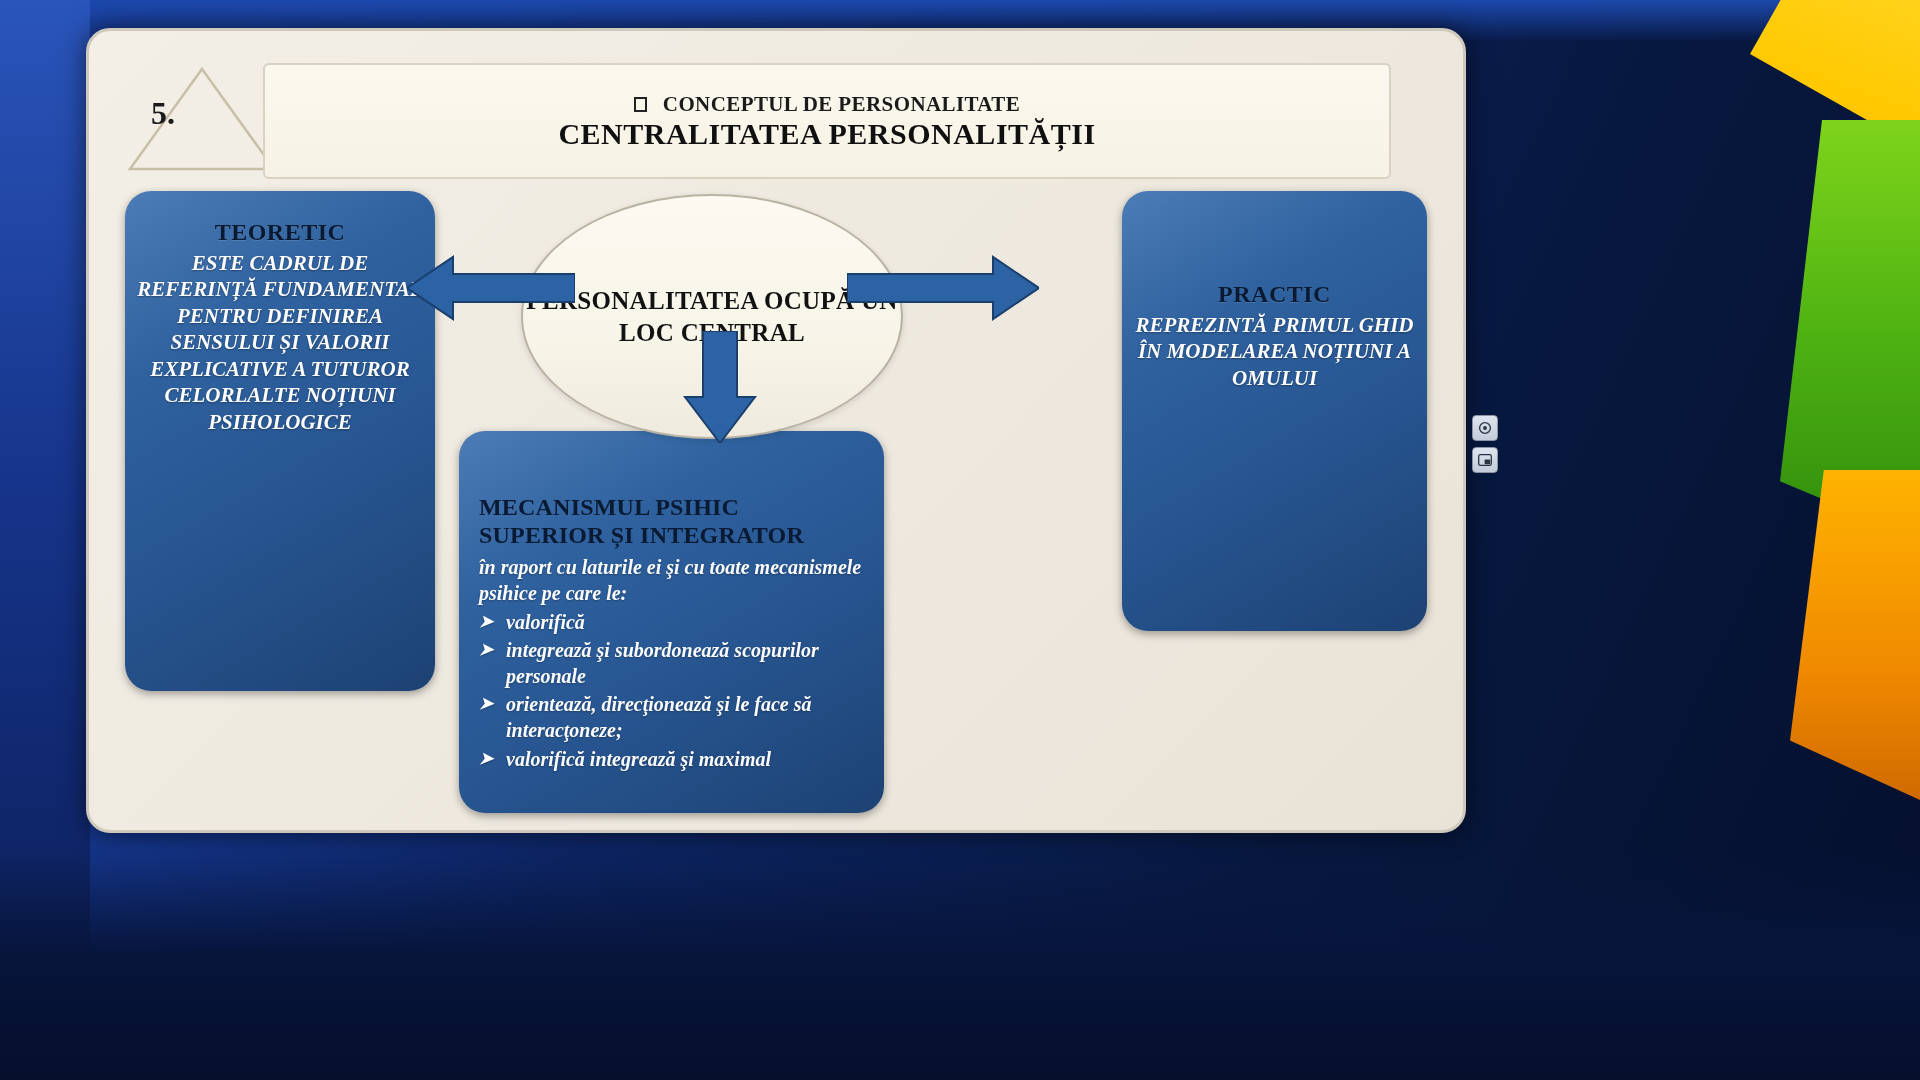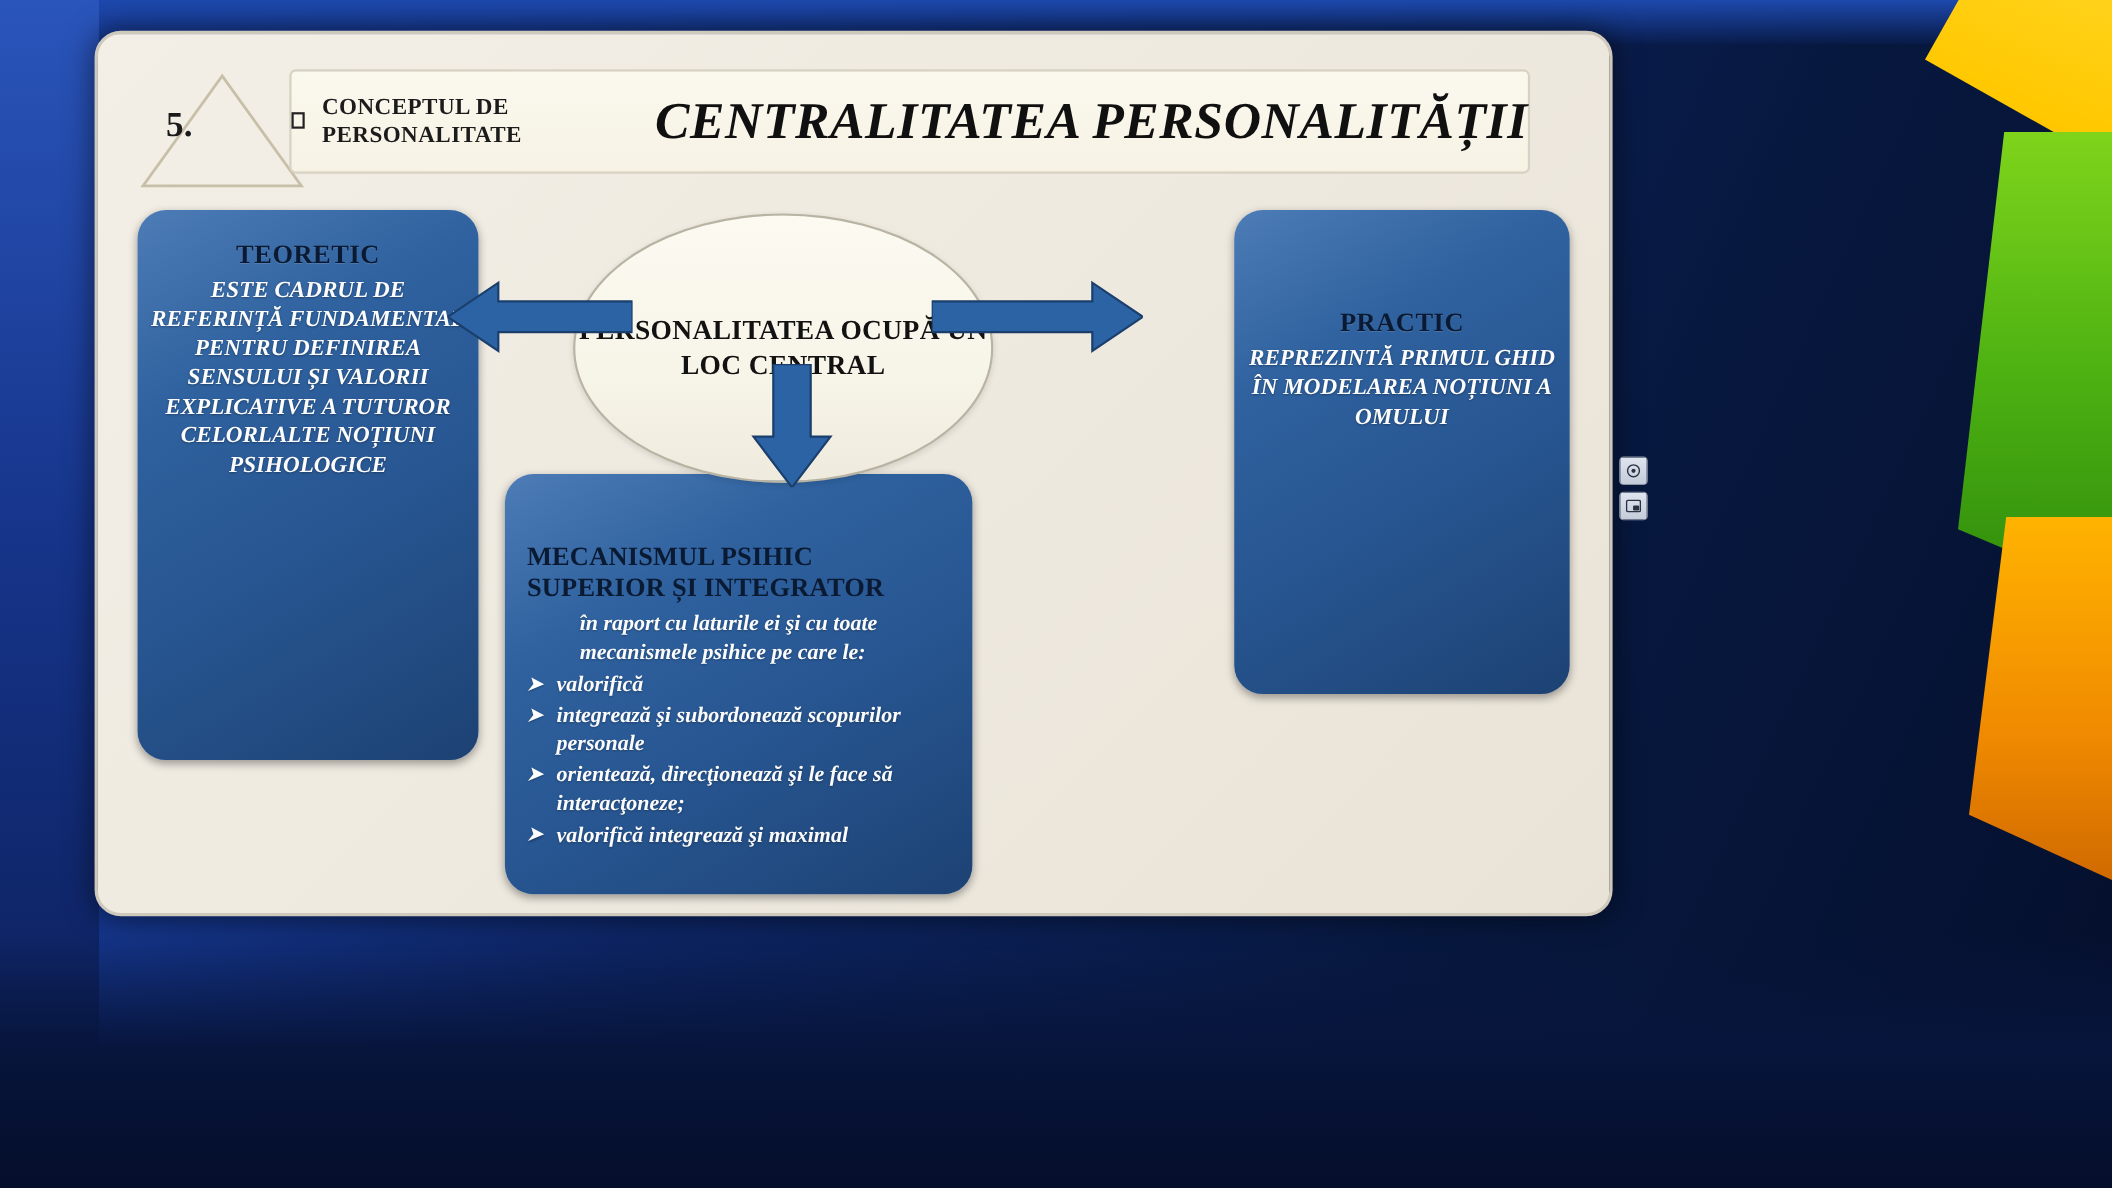--- a/index.html
+++ b/index.html
@@ -64,37 +64,37 @@
   #num-triangle svg{ display:block; }
   #num-label{
     position:absolute; left:44px; top:64px; width:60px;
     text-align:center;
     font-size:32px; font-weight:bold; color:#1a1a1a;
     font-family:"Liberation Serif", serif;
   }
 
   
   #title-plate{
-    position:absolute; left:174px; top:32px; right:72px; height:95px;
+    position:absolute; left:174px; top:32px; right:72px; height:116px;
     background:linear-gradient(180deg,#fbf8ee 0%, #f6f2e4 100%);
     border:2px solid #d8d2c2;
     border-radius:6px;
-    display:flex; flex-direction:row; align-items:center; justify-content:center;
+    display:flex; flex-direction:column; align-items:center; justify-content:center;
   }
   #subtitle-row{
     display:flex; align-items:center; gap:16px;
     font-size:21px; font-weight:bold; letter-spacing:.4px;
     color:#1b1b1b; margin-bottom:2px;
   }
   #subtitle-bullet-icon{
     width:13px; height:15px; border:2px solid #222; display:inline-block;
   }
   #main-title{
-    font-size:47px; font-weight:bold; color:#101010;
-    letter-spacing:.5px; line-height:1.02; white-space:nowrap;font-style:italic;
+    font-size:30px; font-weight:bold; color:#101010;
+    letter-spacing:.5px; line-height:1.02; white-space:nowrap;
   }
 
   
   .blue-panel{
     position:absolute;
     border-radius:26px;
     background:linear-gradient(150deg,#4d7cb6 0%, #2f629f 28%, #285793 55%, #1d4274 100%);
     box-shadow:0 3px 8px rgba(0,0,0,.35);
     color:#ffffff;
   }
@@ -153,21 +153,20 @@
     text-align:left;
   }
   #mecanism-heading{
     font-size:24px; font-weight:bold; color:#0a1a33; line-height:1.18;
     letter-spacing:.2px; margin-bottom:4px;margin-top:40px;
   }
   #mecanism-intro{
     font-size:20px; font-style:italic; font-weight:bold;
     line-height:1.3; color:#fcfcfc; margin-bottom:4px;
     text-shadow:0 1px 2px rgba(0,0,0,.3);
-    margin-left:48px;
   }
   #mecanism-list{ list-style:none; }
   #mecanism-list li{
     display:flex; gap:11px; align-items:flex-start;
     font-size:20px; font-style:italic; font-weight:bold;
     line-height:1.28; color:#fcfcfc; margin-bottom:3px;
     text-shadow:0 1px 2px rgba(0,0,0,.3);
   }
   .bullet-arrow-icon{
     flex:0 0 auto; width:16px; color:#ffffff; font-size:17px;

